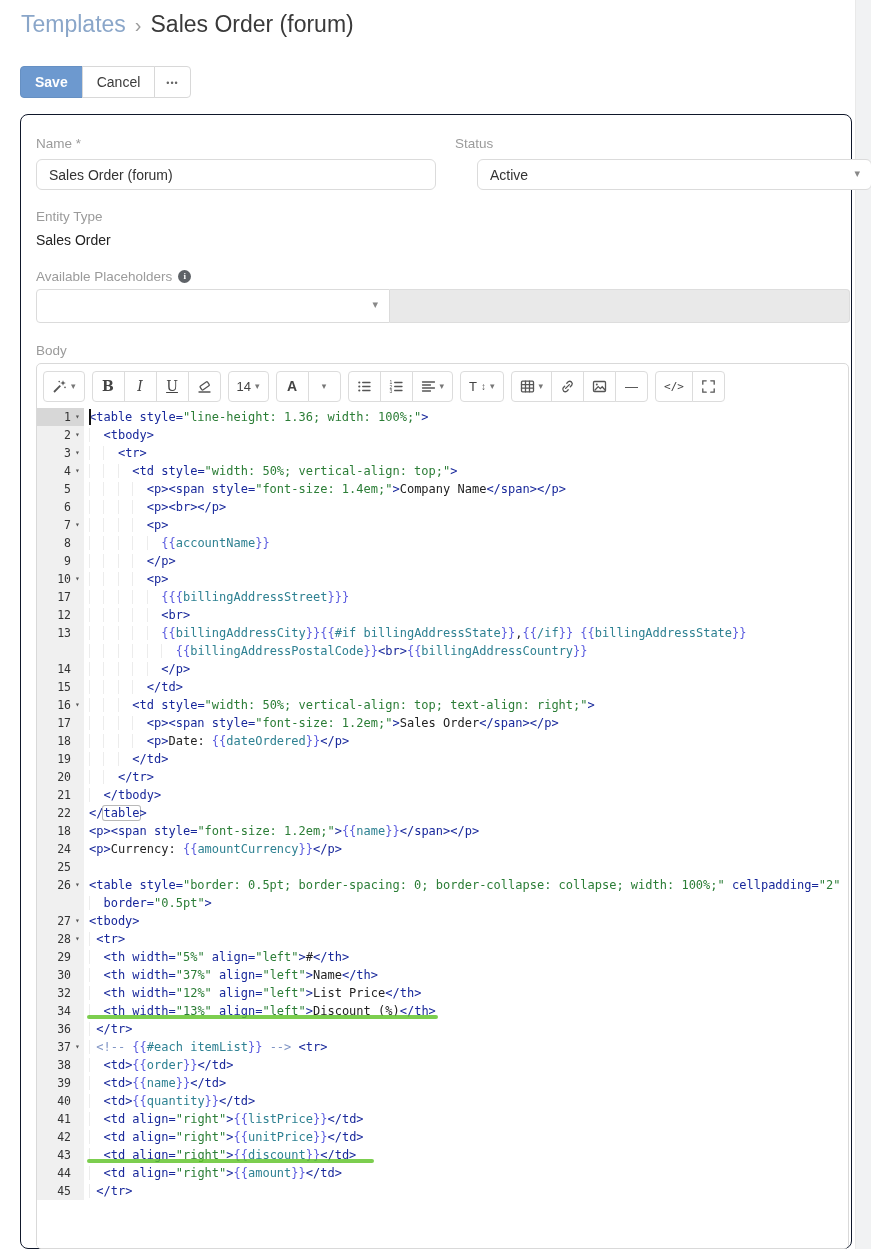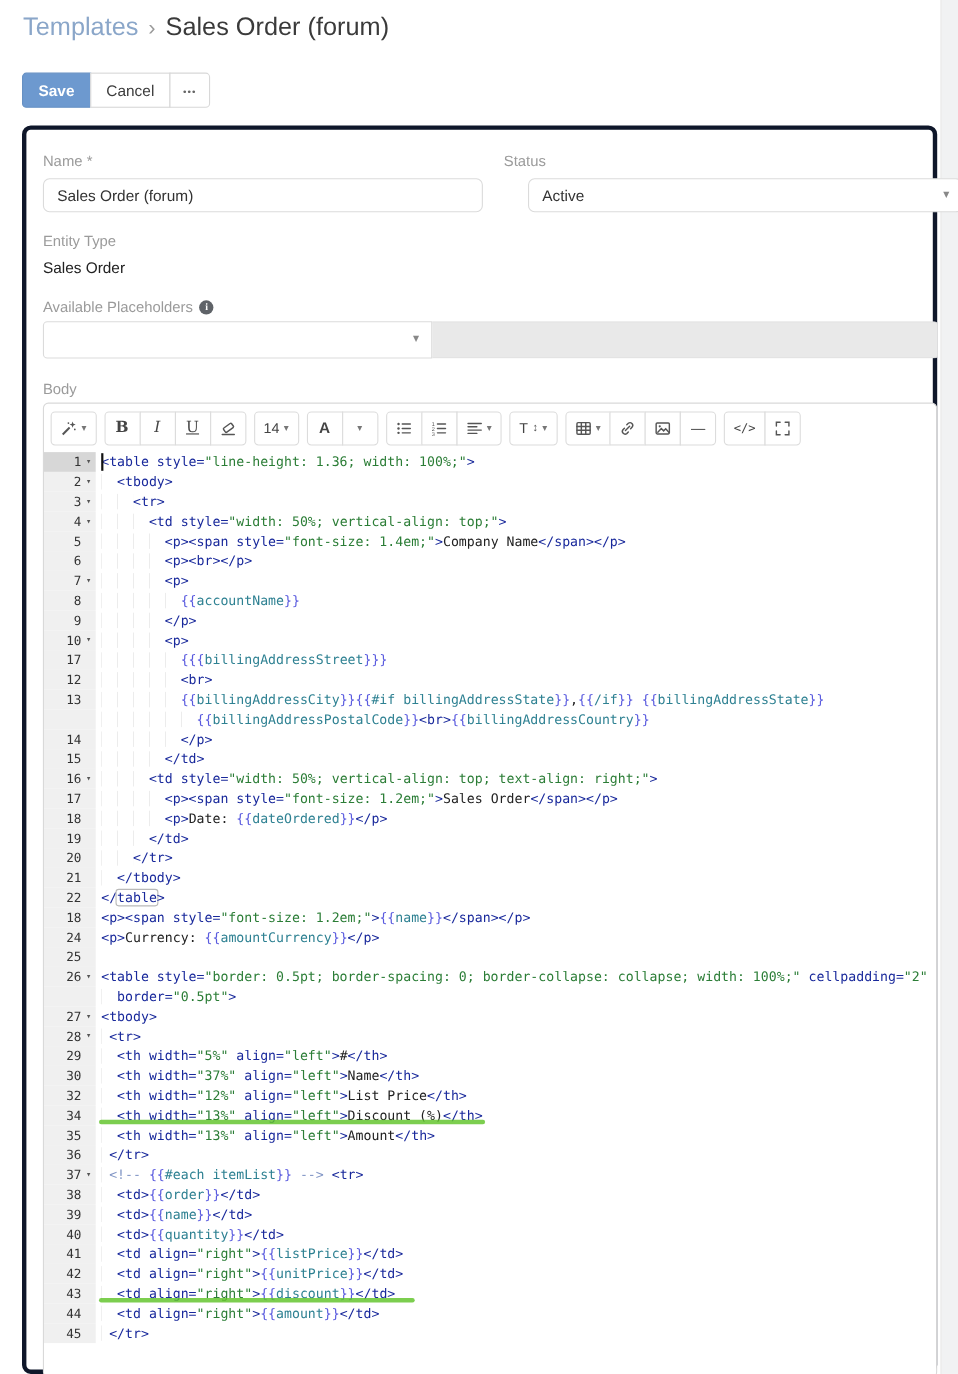--- a/index.html
+++ b/index.html
@@ -14,21 +14,21 @@
   .breadcrumb .bc-link{color:#8aa6c9;text-decoration:none;cursor:pointer}
   .breadcrumb .sep{color:#9a9a9a;margin:0 9px;font-size:20px}
   
   .btn-row{position:absolute;left:20px;top:66px;display:flex}
   .btn{height:32px;padding:0 14px;font-size:14px;background:#fff;border:1px solid #d8d8d8;color:#3b3b3b;cursor:pointer;font-family:inherit}
   .btn + .btn{margin-left:-1px}
   .btn.primary{background:#6d99cf;border-color:#6690c3;color:#fff;font-weight:bold;border-radius:4px 0 0 4px}
   .btn.more{border-radius:0 4px 4px 0;padding:0 11px;color:#666}
   .btn.more .dots{font-size:9px;letter-spacing:1px;position:relative;top:-1px}
   
-  .card{position:absolute;left:20px;top:114px;width:832px;height:1135px;background:#fff;border:4px solid #0f172a;border-radius:8px;box-sizing:border-box}
+  .card{position:absolute;left:20px;top:114px;width:832px;height:1135px;background:#fff;border:1px solid #0f172a;border-radius:8px;box-sizing:border-box}
   .label{position:absolute;font-size:13.5px;color:#9b9b9b;white-space:nowrap}
   .label .info{display:inline-block;width:13px;height:13px;border-radius:50%;background:#5f6368;margin-left:6px;position:relative;top:2px}
   .label .info::after{content:"i";color:#fff;font-size:9px;font-weight:bold;position:absolute;left:0;right:0;top:1px;text-align:center;font-family:"Liberation Serif",serif}
   .value{position:absolute;font-size:14px;color:#222}
   .tbox{position:absolute;height:31px;border:1px solid #dbdbdb;border-radius:6px;box-sizing:border-box;font-size:14px;color:#333;background:#fff}
   input.tbox{padding:0 12px;font-family:inherit}
   .select{display:flex;align-items:center;padding:0 12px;cursor:pointer}
   .select::after{content:"▾";position:absolute;right:11px;top:50%;margin-top:-8px;color:#888;font-size:11px}
   .select-empty{height:34px;border-radius:4px 0 0 4px}
   .disabled-box{position:absolute;height:34px;background:#e9e9e9;border:1px solid #ddd;border-left:none;border-radius:0 4px 4px 0;box-sizing:border-box}
@@ -472,27 +472,20 @@
         </div>
         <div class="row">
           <div class="gut">
             <div class="num">34</div>
             <div class="fold"></div>
           </div>
           <div class="codeln"><span class="tk-w">  </span><span class="tk-g">&lt;th width=</span><span class="tk-s">"13%"</span><span class="tk-g"> align=</span><span class="tk-s">"left"</span><span class="tk-g">&gt;</span><span class="tk-p">Discount (%)</span><span class="tk-g">&lt;/th&gt;</span><div class="annot" style="left: 3px; top: 13px; width: 351px; height: 4px;"></div></div>
         </div>
         <div class="row">
           <div class="gut">
-            <div class="num">35</div>
-            <div class="fold"></div>
-          </div>
-          <div class="codeln"><span class="tk-w">  </span><span class="tk-g">&lt;th width=</span><span class="tk-s">"13%"</span><span class="tk-g"> align=</span><span class="tk-s">"left"</span><span class="tk-g">&gt;</span><span class="tk-p">Amount</span><span class="tk-g">&lt;/th&gt;</span></div>
-        </div>
-        <div class="row">
-          <div class="gut">
             <div class="num">36</div>
             <div class="fold"></div>
           </div>
           <div class="codeln"><span class="tk-w"> </span><span class="tk-g">&lt;/tr&gt;</span></div>
         </div>
         <div class="row">
           <div class="gut">
             <div class="num">37</div>
             <div class="fold">▾</div>
           </div>

